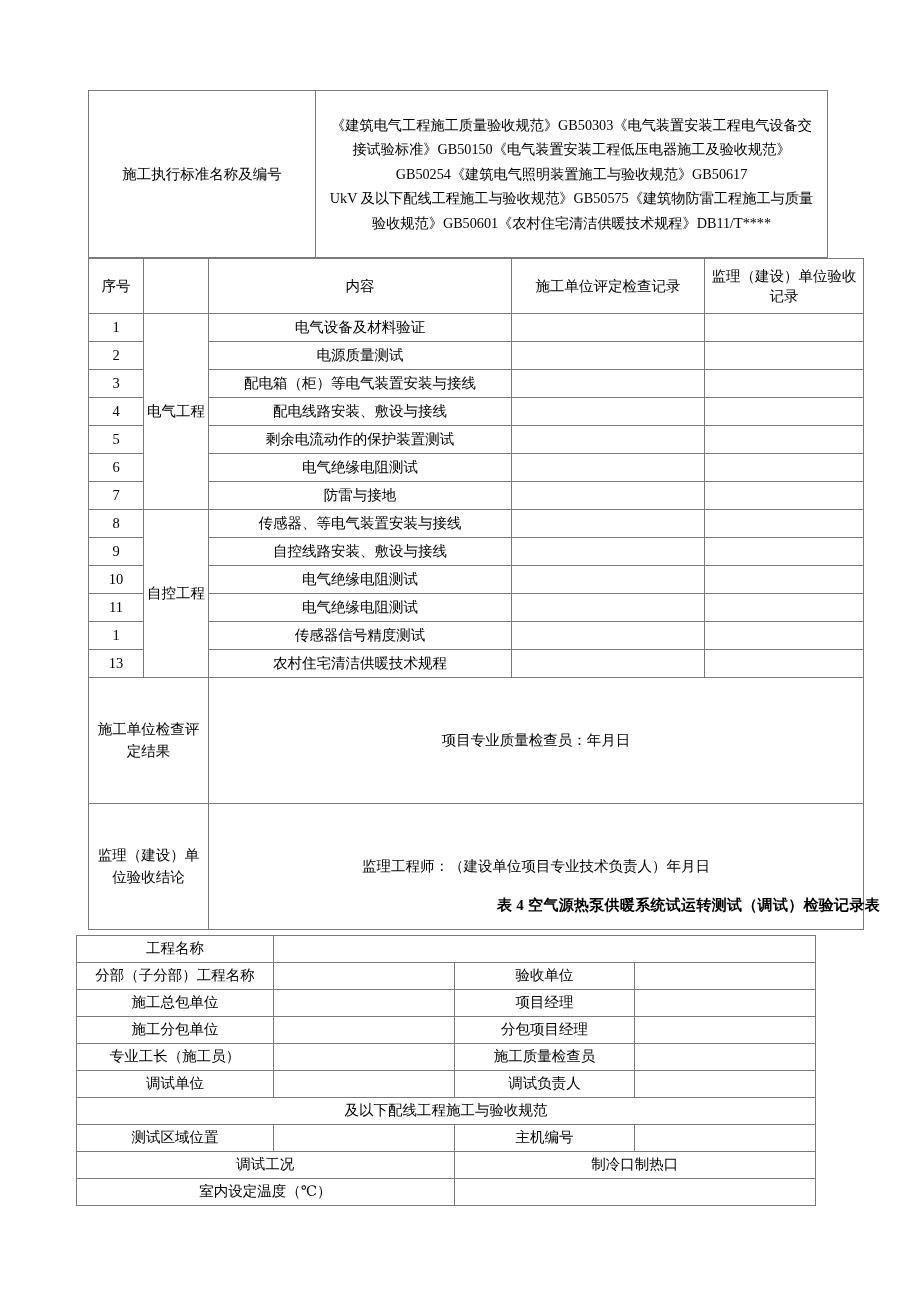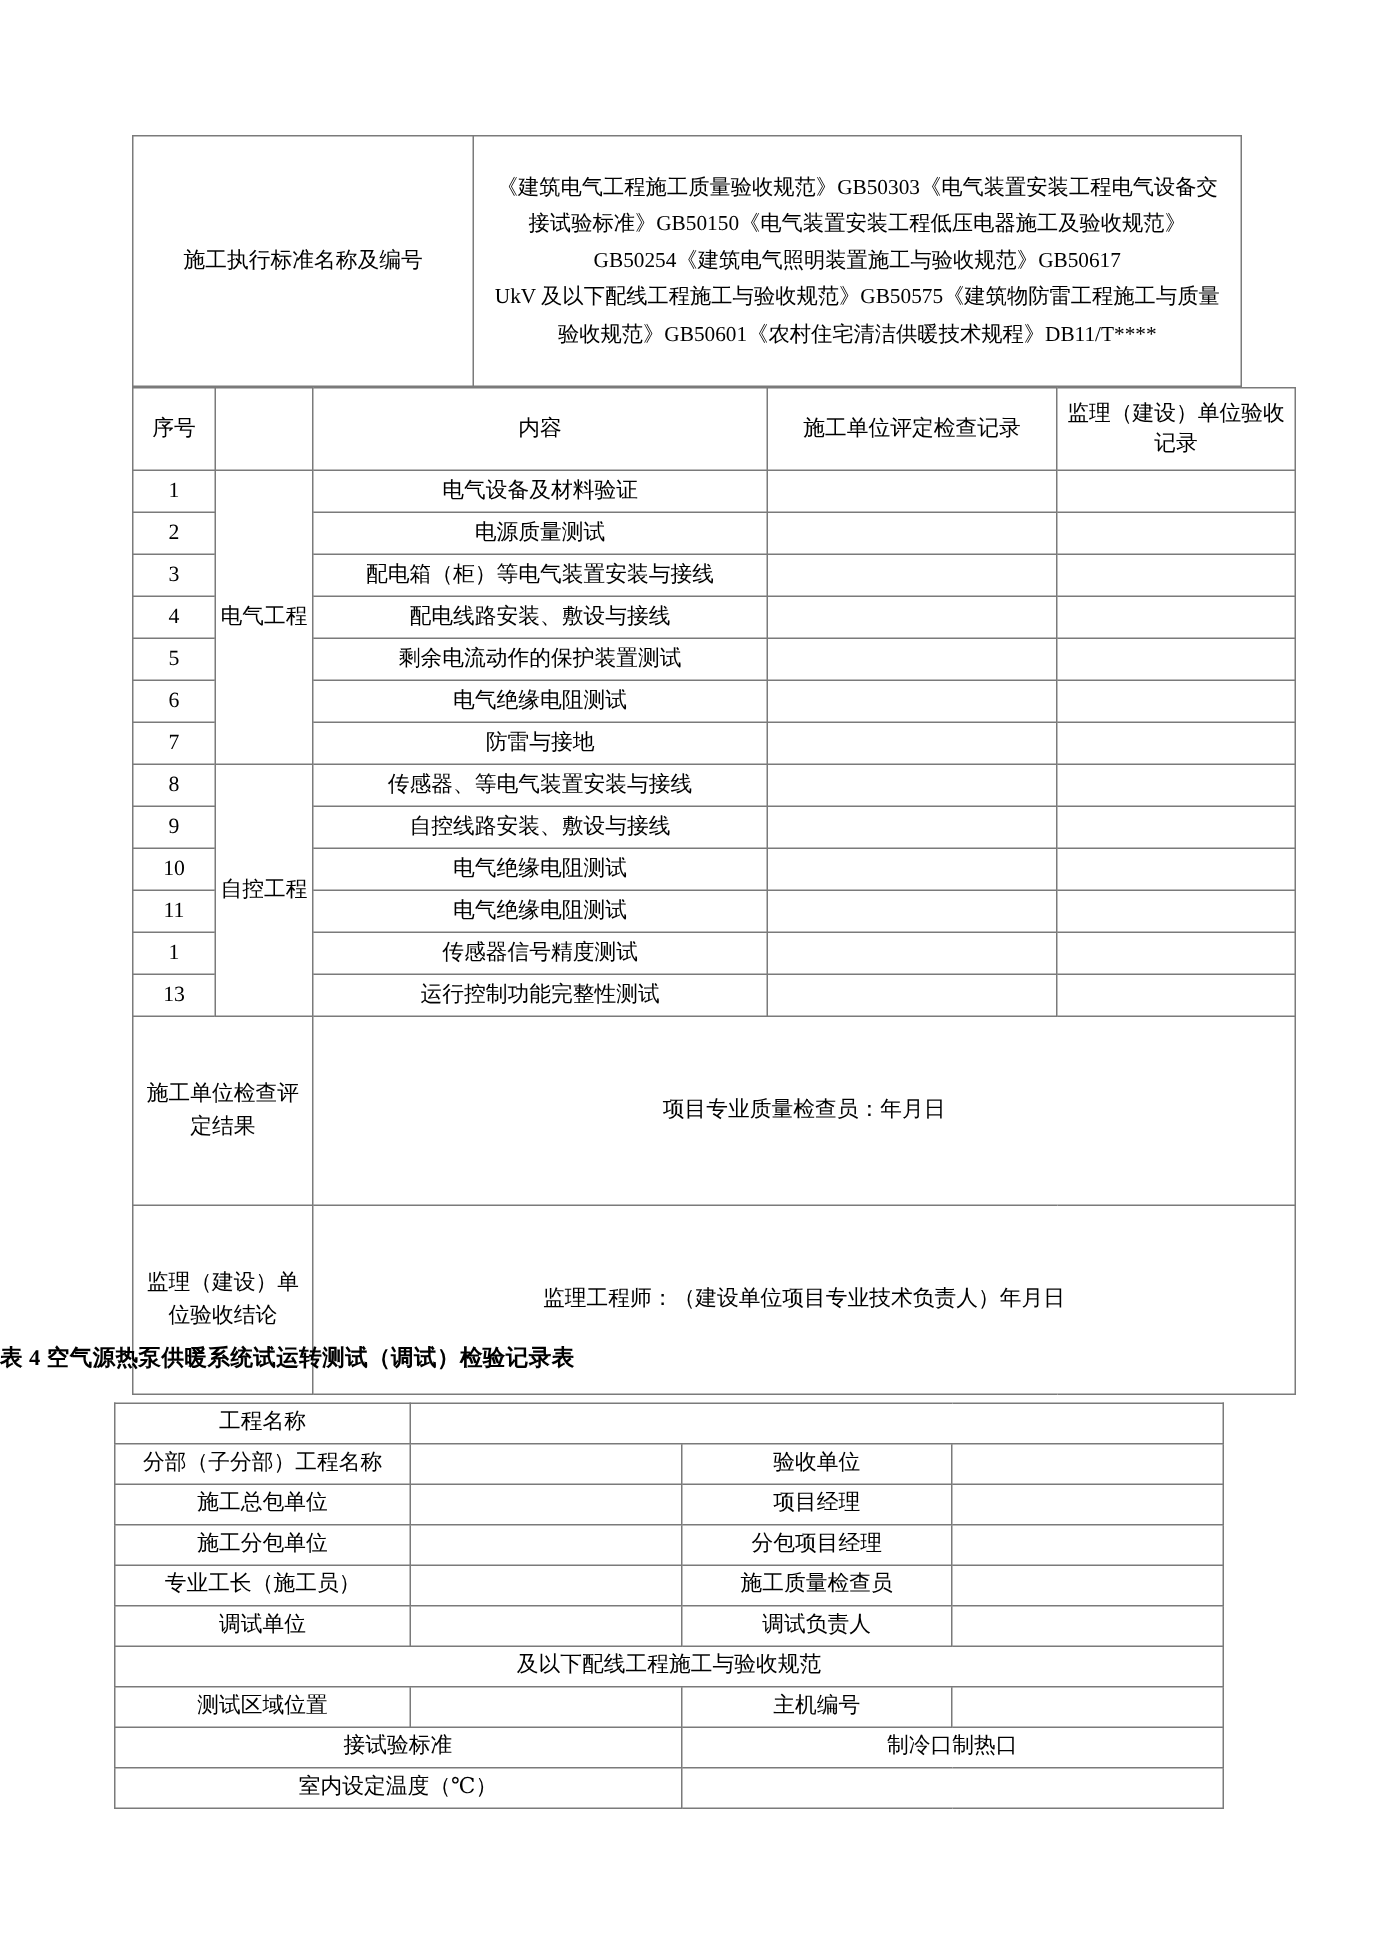--- a/index.html
+++ b/index.html
@@ -75,21 +75,21 @@
   #table-main tr.concl td { height: 123px; vertical-align: middle; }
   #table-main td.concl-label { font-size: 14.5px; }
   #table-main td.concl-body { font-size: 14.5px; text-align: center; }
 
   
   .table-title {
     position: absolute;
     left: 0;
     top: 896px;
     width: 880px;
-    text-align: left;
+    text-align: right;
     font-size: 15px;
     font-family: "Liberation Serif", "DejaVu Serif", serif;
     font-weight: bold;
     letter-spacing: 0.3px;
   }
 
   
   #table-record {
     left: 76px;
     top: 935px;
@@ -204,21 +204,21 @@
         <td class="blankcell"></td>
       </tr>
       <tr>
         <td class="numcell">1</td>
         <td class="contcell">传感器信号精度测试</td>
         <td class="blankcell"></td>
         <td class="blankcell"></td>
       </tr>
       <tr>
         <td class="numcell">13</td>
-        <td class="contcell">运行控制功能完整性测试</td>
+        <td class="contcell">农村住宅清洁供暖技术规程</td>
         <td class="blankcell"></td>
         <td class="blankcell"></td>
       </tr>
 
       <tr class="concl">
         <td class="concl-label" colspan="2">施工单位检查评定结果</td>
         <td class="concl-body" colspan="3">项目专业质量检查员：年月日</td>
       </tr>
       <tr class="concl">
         <td class="concl-label" colspan="2">监理（建设）单位验收结论</td>
@@ -268,21 +268,21 @@
       <tr>
         <td class="section-title" colspan="4">及以下配线工程施工与验收规范</td>
       </tr>
       <tr>
         <td class="c1">测试区域位置</td>
         <td class="c2"></td>
         <td class="c3">主机编号</td>
         <td class="c4"></td>
       </tr>
       <tr>
-        <td class="wide-label" colspan="2">接试验标准</td>
+        <td class="wide-label" colspan="2">调试工况</td>
         <td colspan="2">制冷口制热口</td>
       </tr>
       <tr>
         <td class="wide-label" colspan="2">室内设定温度（℃）</td>
         <td colspan="2"></td>
       </tr>
     </tbody>
   </table>
 
 </div>

